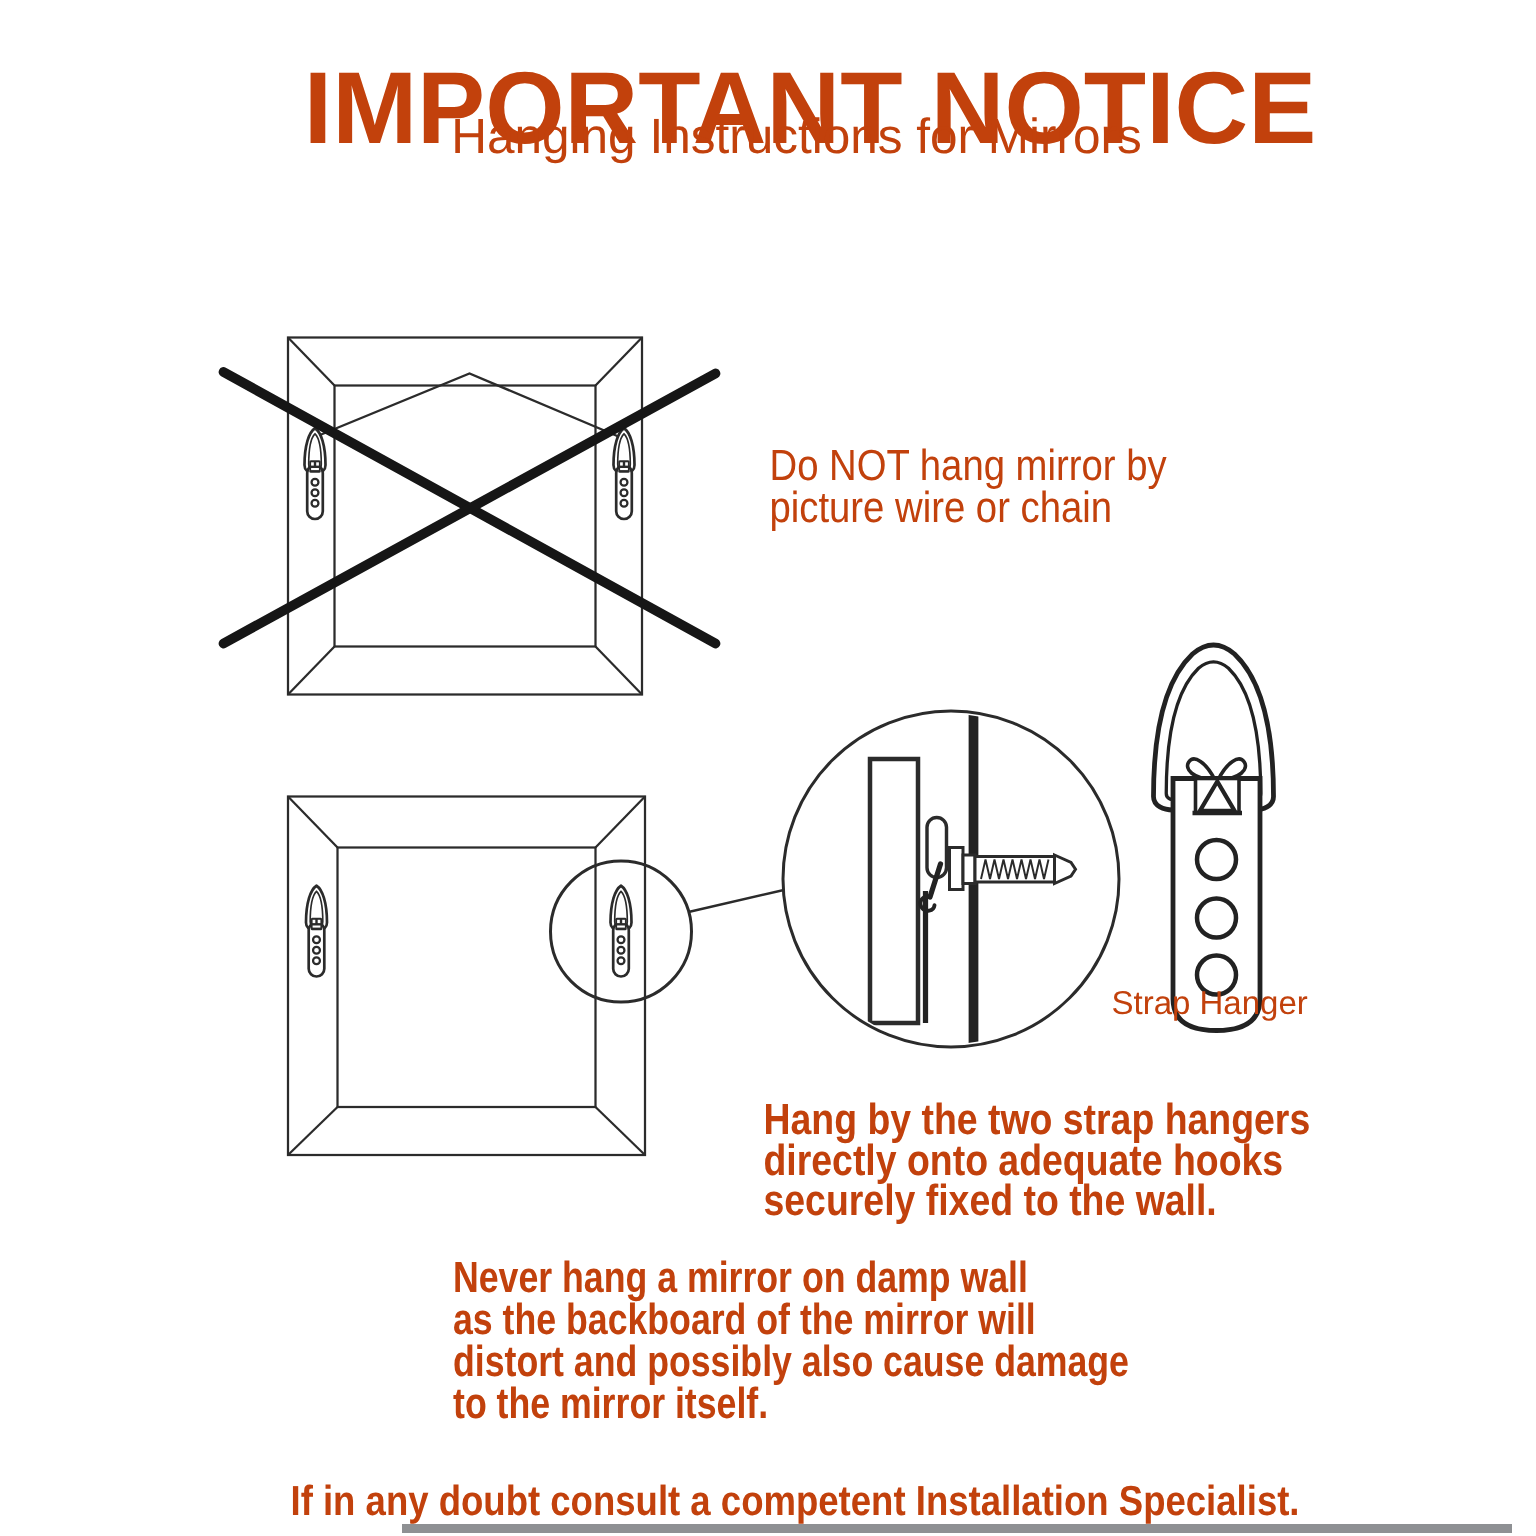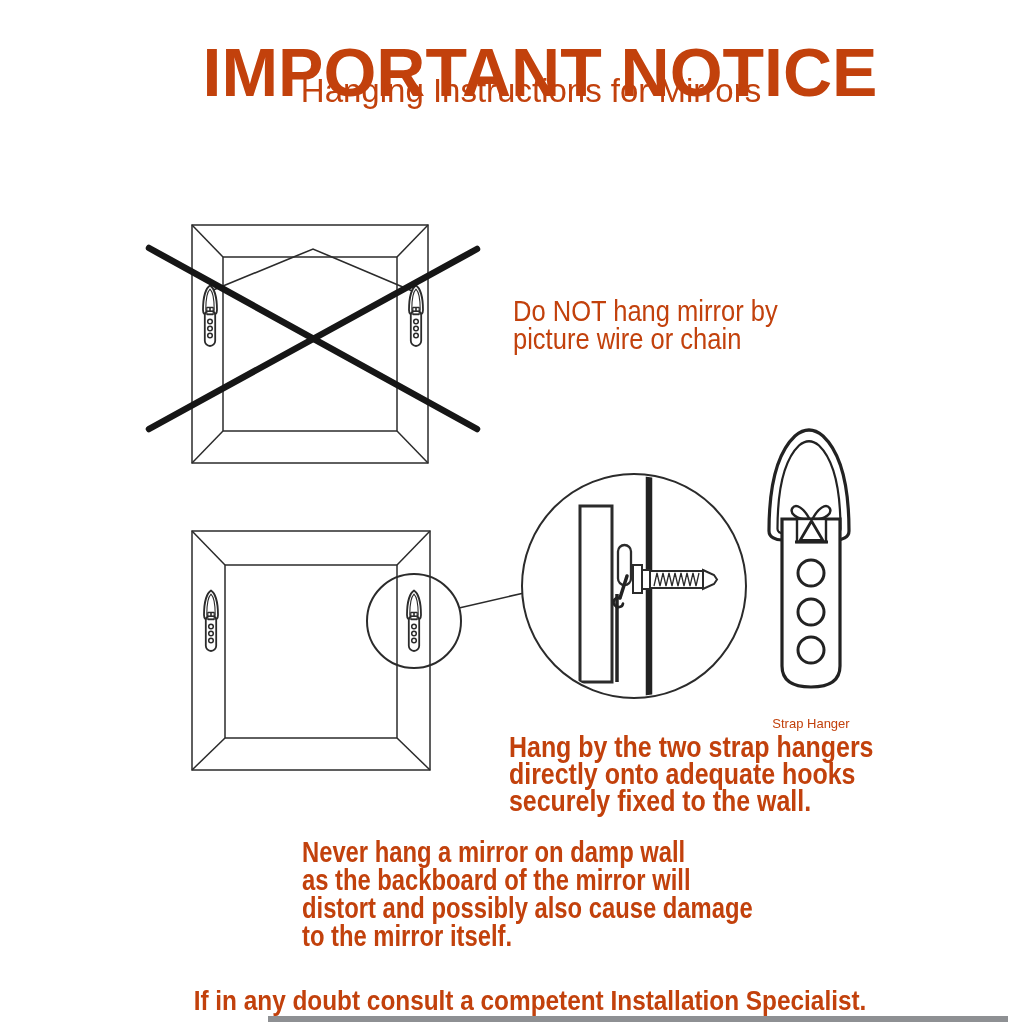--- a/index.html
+++ b/index.html
@@ -29,22 +29,22 @@
   .never {
     top:838px; left:302px; font-size:29px; font-weight:700; line-height:28px;
     transform:scaleX(0.82); transform-origin:left top;
   }
   .footer-line {
     top:986px; left:0; width:1060px; text-align:center;
     font-size:28px; font-weight:700; line-height:30px; white-space:nowrap;
     transform:scaleX(0.87); transform-origin:530px top;
   }
   .hanger-label {
-    top:716px; left:741px; width:140px; text-align:center;
-    font-size:13px; font-weight:400;
+    top:656px; left:741px; width:140px; 
+    font-size:22px; font-weight:400;
   }
   .bottom-bar {
     top:1016px; left:268px; width:740px; height:6px; background:#8e9093;
   }
   svg.art { position:absolute; top:0; left:0; }
 </style>
 </head>
 <body>
 
 <div class="canvas">

